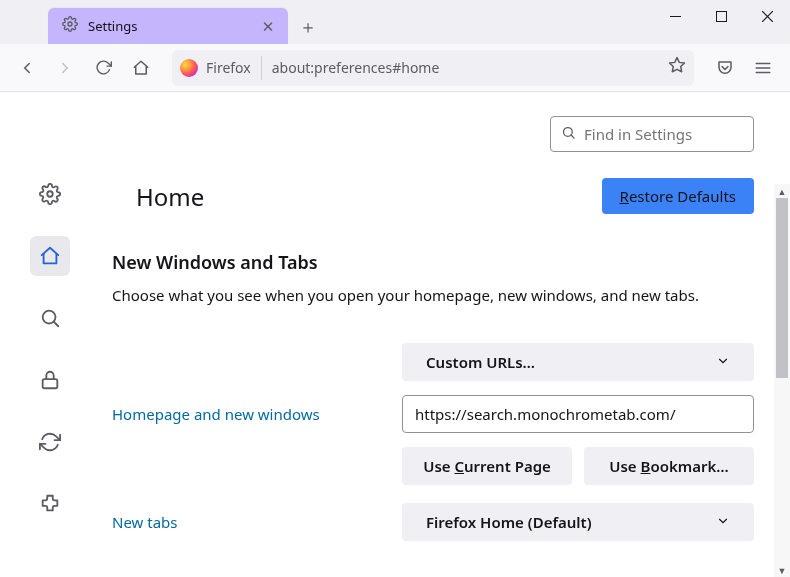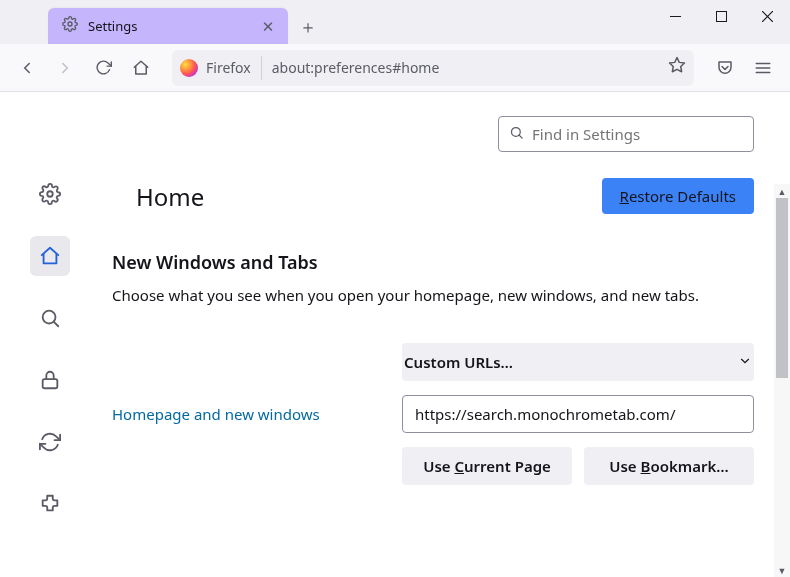--- a/index.html
+++ b/index.html
@@ -27,34 +27,34 @@
 
 
 .content-wrap { display: flex; height: calc(577px - 44px - 48px); position: relative; }
 .side-rail { width: 100px; display: flex; flex-direction: column; align-items: center; padding-top: 82px; gap: 22px; }
 .rail-btn { width: 40px; height: 40px; border-radius: 6px; display:flex; align-items:center; justify-content:center; color:#5b5b66; cursor:pointer; }
 .rail-btn.active { background: #e9e8ed; color: #2362d8; }
 .rail-btn svg { width: 22px; height: 22px; }
 
 .main { flex: 1; padding: 24px 36px 0 12px; position: relative; overflow: hidden; }
 .search-row { display: flex; justify-content: flex-end; margin-bottom: 26px; }
-.search-field { width: 256px; height: 36px; border: 1px solid #8f8f9d; border-radius: 4px; display:flex; align-items:center; padding: 0 10px; gap: 8px; color:#5b5b66; }
+.search-field { width: 204px; height: 36px; border: 1px solid #8f8f9d; border-radius: 4px; display:flex; align-items:center; padding: 0 10px; gap: 8px; color:#5b5b66; }
 .search-field input { border: none; outline: none; font-size: 15px; background: transparent; width: 100%; color:#5b5b66; }
 
 .header-row { display: flex; align-items: center; justify-content: space-between; margin-bottom: 36px; margin-left: 24px; }
 .page-title { font-size: 24px; font-weight: 400; color: #15141a; }
 .restore-btn { height: 36px; padding: 0 18px; background: #3b82f6; border: none; border-radius: 4px; font-size: 15px; color: #15141a; cursor:pointer; }
 
 .section-title { font-size: 18px; font-weight: 600; color:#15141a; margin-bottom: 10px; }
 .section-desc { font-size: 15px; color:#15141a; line-height: 1.5; margin-bottom: 36px; }
 
 .form-row { display: flex; align-items: center; margin-bottom: 14px; gap: 20px; }
 .form-label { width: 270px; font-size: 15px; color:#0369a1; }
 .controls-col { flex: 1; display:flex; flex-direction: column; gap: 10px; }
-.dropdown { height: 38px; background:#f0f0f4; border-radius:4px; display:flex; align-items:center; justify-content:space-between; padding: 0 2px; font-size: 15px; font-weight:600; color:#15141a; cursor:pointer; }
+.dropdown { height: 38px; background:#f0f0f4; border-radius:4px; display:flex; align-items:center; justify-content:space-between; padding: 0 24px; font-size: 15px; font-weight:600; color:#15141a; cursor:pointer; }
 .dropdown.full { width: 100%; }
 .text-input { height: 38px; border: 1px solid #8f8f9d; border-radius:4px; padding: 0 12px; font-size: 15px; color:#15141a; outline: none; width: 100%; }
 .btn-row { display:flex; gap: 12px; }
 .btn { flex:1; height: 38px; background:#f0f0f4; border:none; border-radius:4px; font-size:15px; font-weight:600; color:#15141a; cursor:pointer; text-align:center; overflow:hidden; white-space:nowrap; text-overflow:ellipsis; padding:0 8px; }
 
 .scrollbar-track { position:absolute; right:0; top:92px; bottom:0; width:16px; background:#f7f7f7; }
 .scrollbar-thumb { position:absolute; left:2px; right:2px; top:14px; height:180px; background:#c1c1c8; border-radius: 0; }
 .scroll-arrow { position:absolute; left:0; right:0; height:14px; display:flex; align-items:center; justify-content:center; color:#5b5b66; font-size:9px; }
 .scroll-arrow.up { top:0; } .scroll-arrow.down { bottom:0; }
 
@@ -233,20 +233,31 @@
     <div class="form-row">
       <div class="form-label"></div>
       <div class="controls-col">
         <div class="btn-row">
           <button class="btn">Use <span class="ul">C</span>urrent Page</button>
           <button class="btn">Use <span class="ul">B</span>ookmark…</button>
         </div>
       </div>
     </div>
 
+    <div class="form-row" style="margin-top:18px;">
+      <div class="form-label">New tabs</div>
+      <div class="controls-col">
+        <div class="dropdown full">
+          <span>Firefox Home (Default)</span>
+          <span><svg width="14" height="14" viewBox="0 0 24 24" fill="none" stroke="currentColor" stroke-width="2" stroke-linecap="round">
+                <polyline points="6 9 12 15 18 9"></polyline>
+              </svg></span>
+        </div>
+      </div>
+    </div>
   </div>
 
   <div class="scrollbar-track">
     <div class="scroll-arrow up">▲</div>
     <div class="scrollbar-thumb"></div>
     <div class="scroll-arrow down">▼</div>
   </div>
 </div>
 
 </body></html>

